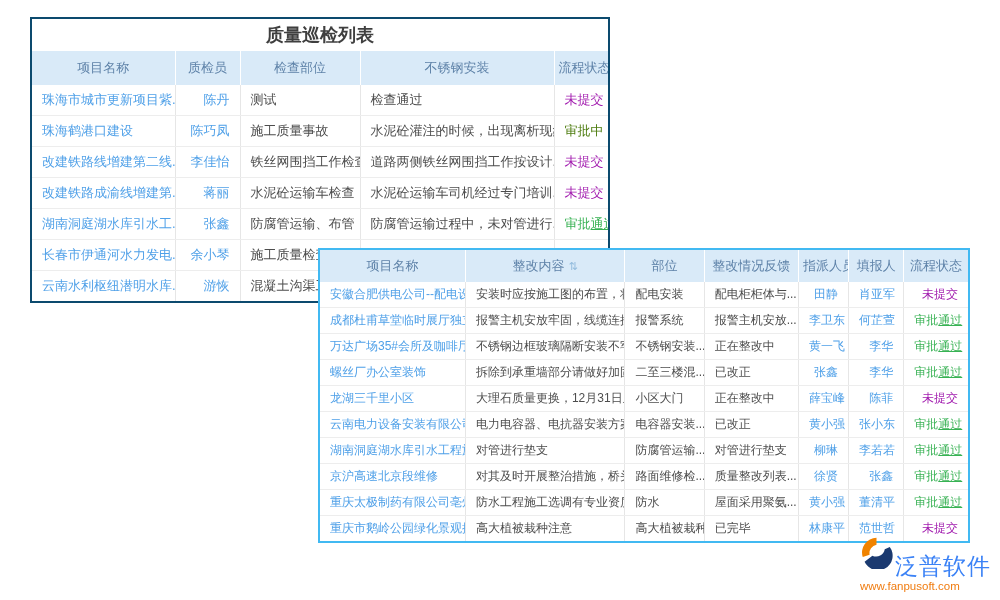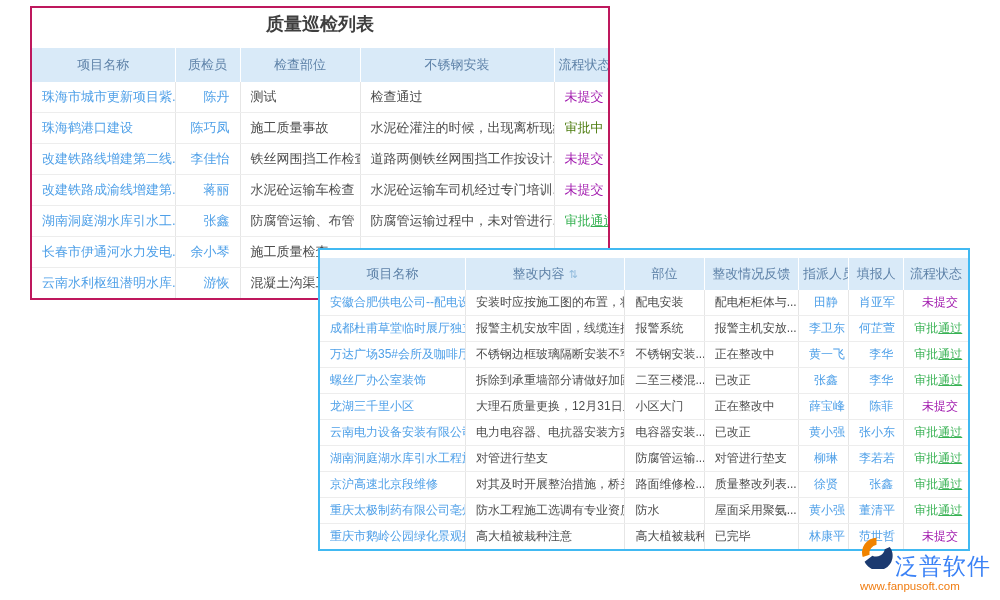--- a/index.html
+++ b/index.html
@@ -1,25 +1,25 @@
 <!DOCTYPE html>
 <html><head>
 <meta charset="utf-8">
 <style>
   html,body{margin:0;padding:0;width:1000px;height:600px;background:#ffffff;overflow:hidden;
     font-family:"Liberation Sans","DejaVu Sans",sans-serif;}
   .stage{position:relative;width:1000px;height:600px;background:#fff;}
 
   .panel{position:absolute;background:#fff;box-sizing:border-box;}
-  .panel1{left:30px;top:6px;width:580px;border:2px solid #be185d;z-index:1;}
+  .panel1{left:30px;top:17px;width:580px;border:2px solid #0c4a6e;z-index:1;}
   .panel2{left:318px;top:248px;width:652px;border:2px solid #41b9f2;z-index:10;}
 
   .panel-title{height:32px;line-height:32px;text-align:center;font-size:18px;font-weight:700;color:#3f3f3f;background:#fff;}
 
-  table{border-collapse:collapse;table-layout:fixed;width:100%;margin-top:8px;}
+  table{border-collapse:collapse;table-layout:fixed;width:100%;}
   thead th{background:#d9eaf8;color:#5e82a8;font-weight:400;font-size:13px;text-align:center;
     border-right:1px solid rgba(255,255,255,.85);padding:0 4px;white-space:nowrap;overflow:hidden;}
   thead th:last-child{border-right:none;}
   .panel1 thead th{height:34px;}
   .panel2 thead th{height:32px;}
 
   tbody td{background:#fff;color:#4d4d4d;border-right:1px solid #e6e6e6;border-bottom:1px solid #ededed;
     padding:0 10px;white-space:nowrap;overflow:hidden;vertical-align:middle;}
   tbody td:last-child{border-right:none;}
   tbody tr:last-child td{border-bottom:none;}

